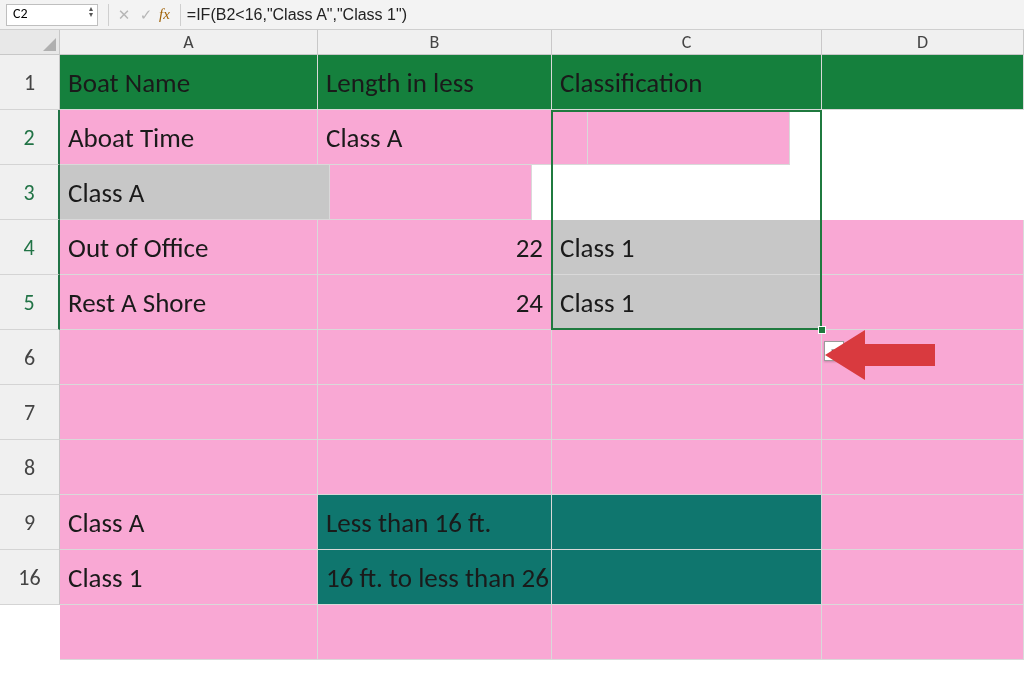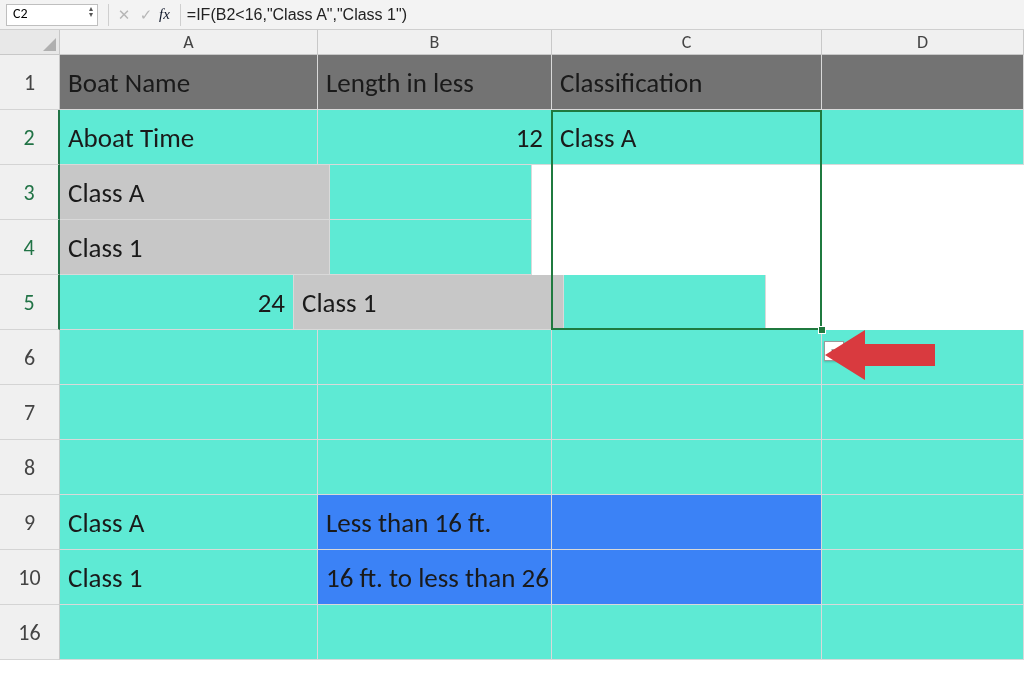--- a/index.html
+++ b/index.html
@@ -46,21 +46,21 @@
   .fb-btn {
     width: 22px; height: 22px;
     display: flex; align-items: center; justify-content: center;
     font-size: 15px;
     color: #b6b6b6;
   }
   .fx-label {
     font-style: italic;
     font-family: "Times New Roman", serif;
     font-size: 15px;
-    color: #0f172a;
+    color: #a16207;
     padding: 0 6px 0 2px;
   }
   .formula-input {
     flex: 1;
     height: 22px;
     border: none;
     background: transparent;
     font-size: 16px;
     color: #222;
     outline: none;
@@ -146,31 +146,31 @@
     height: 55px;
   }
   .cell {
     border-right: 1px solid #d9d9d9;
     border-bottom: 1px solid #d9d9d9;
     display: flex;
     align-items: center;
     padding: 0 8px;
     font-size: 27px;
     color: #1a1a1a;
-    background: #5eead4;
+    background: #f9a8d4;
     overflow: hidden;
     white-space: nowrap;
   }
   .cell.wA { width: 258px; }
   .cell.wB { width: 234px; }
   .cell.wC { width: 270px; }
   .cell.wD { width: 202px; }
   .right { justify-content: flex-end; }
-  .header-row .cell { background: #737373; }
-  .yellow { background: #3b82f6; }
+  .header-row .cell { background: #15803d; }
+  .yellow { background: #0f766e; }
   .sel-shade { background: #c7c7c7; }
 
   
   .selection {
     position: absolute;
     border: 2px solid #1f7a3f;
     pointer-events: none;
     background: transparent;
   }
   .fill-handle {
@@ -234,51 +234,52 @@
   <div class="row-headers">
     <div class="row-h hr">1</div>
     <div class="row-h hr active">2</div>
     <div class="row-h hr active">3</div>
     <div class="row-h hr active">4</div>
     <div class="row-h hr active">5</div>
     <div class="row-h hr">6</div>
     <div class="row-h hr">7</div>
     <div class="row-h hr">8</div>
     <div class="row-h hr">9</div>
-    <div class="row-h hr">10</div>
     <div class="row-h hr">16</div>
   </div>
 
   <div class="cells">
 
     <div class="row header-row">
       <div class="cell wA">Boat Name</div>
       <div class="cell wB">Length in less</div>
       <div class="cell wC">Classification</div>
       <div class="cell wD"></div>
     </div>
 
     <div class="row">
       <div class="cell wA">Aboat Time</div>
-      <div class="cell wB right">12</div>
       <div class="cell wC">Class A</div>
       <div class="cell wD"></div>
     </div>
 
     <div class="row">
       <div class="cell wC sel-shade">Class A</div>
       <div class="cell wD"></div>
     </div>
 
     <div class="row">
+      <div class="cell wA">Out of Office</div>
+      <div class="cell wB right">22</div>
       <div class="cell wC sel-shade">Class 1</div>
       <div class="cell wD"></div>
     </div>
 
     <div class="row">
+      <div class="cell wA">Rest A Shore</div>
       <div class="cell wB right">24</div>
       <div class="cell wC sel-shade">Class 1</div>
       <div class="cell wD"></div>
     </div>
 
     <div class="row">
       <div class="cell wA"></div>
       <div class="cell wB"></div>
       <div class="cell wC"></div>
       <div class="cell wD"></div>

